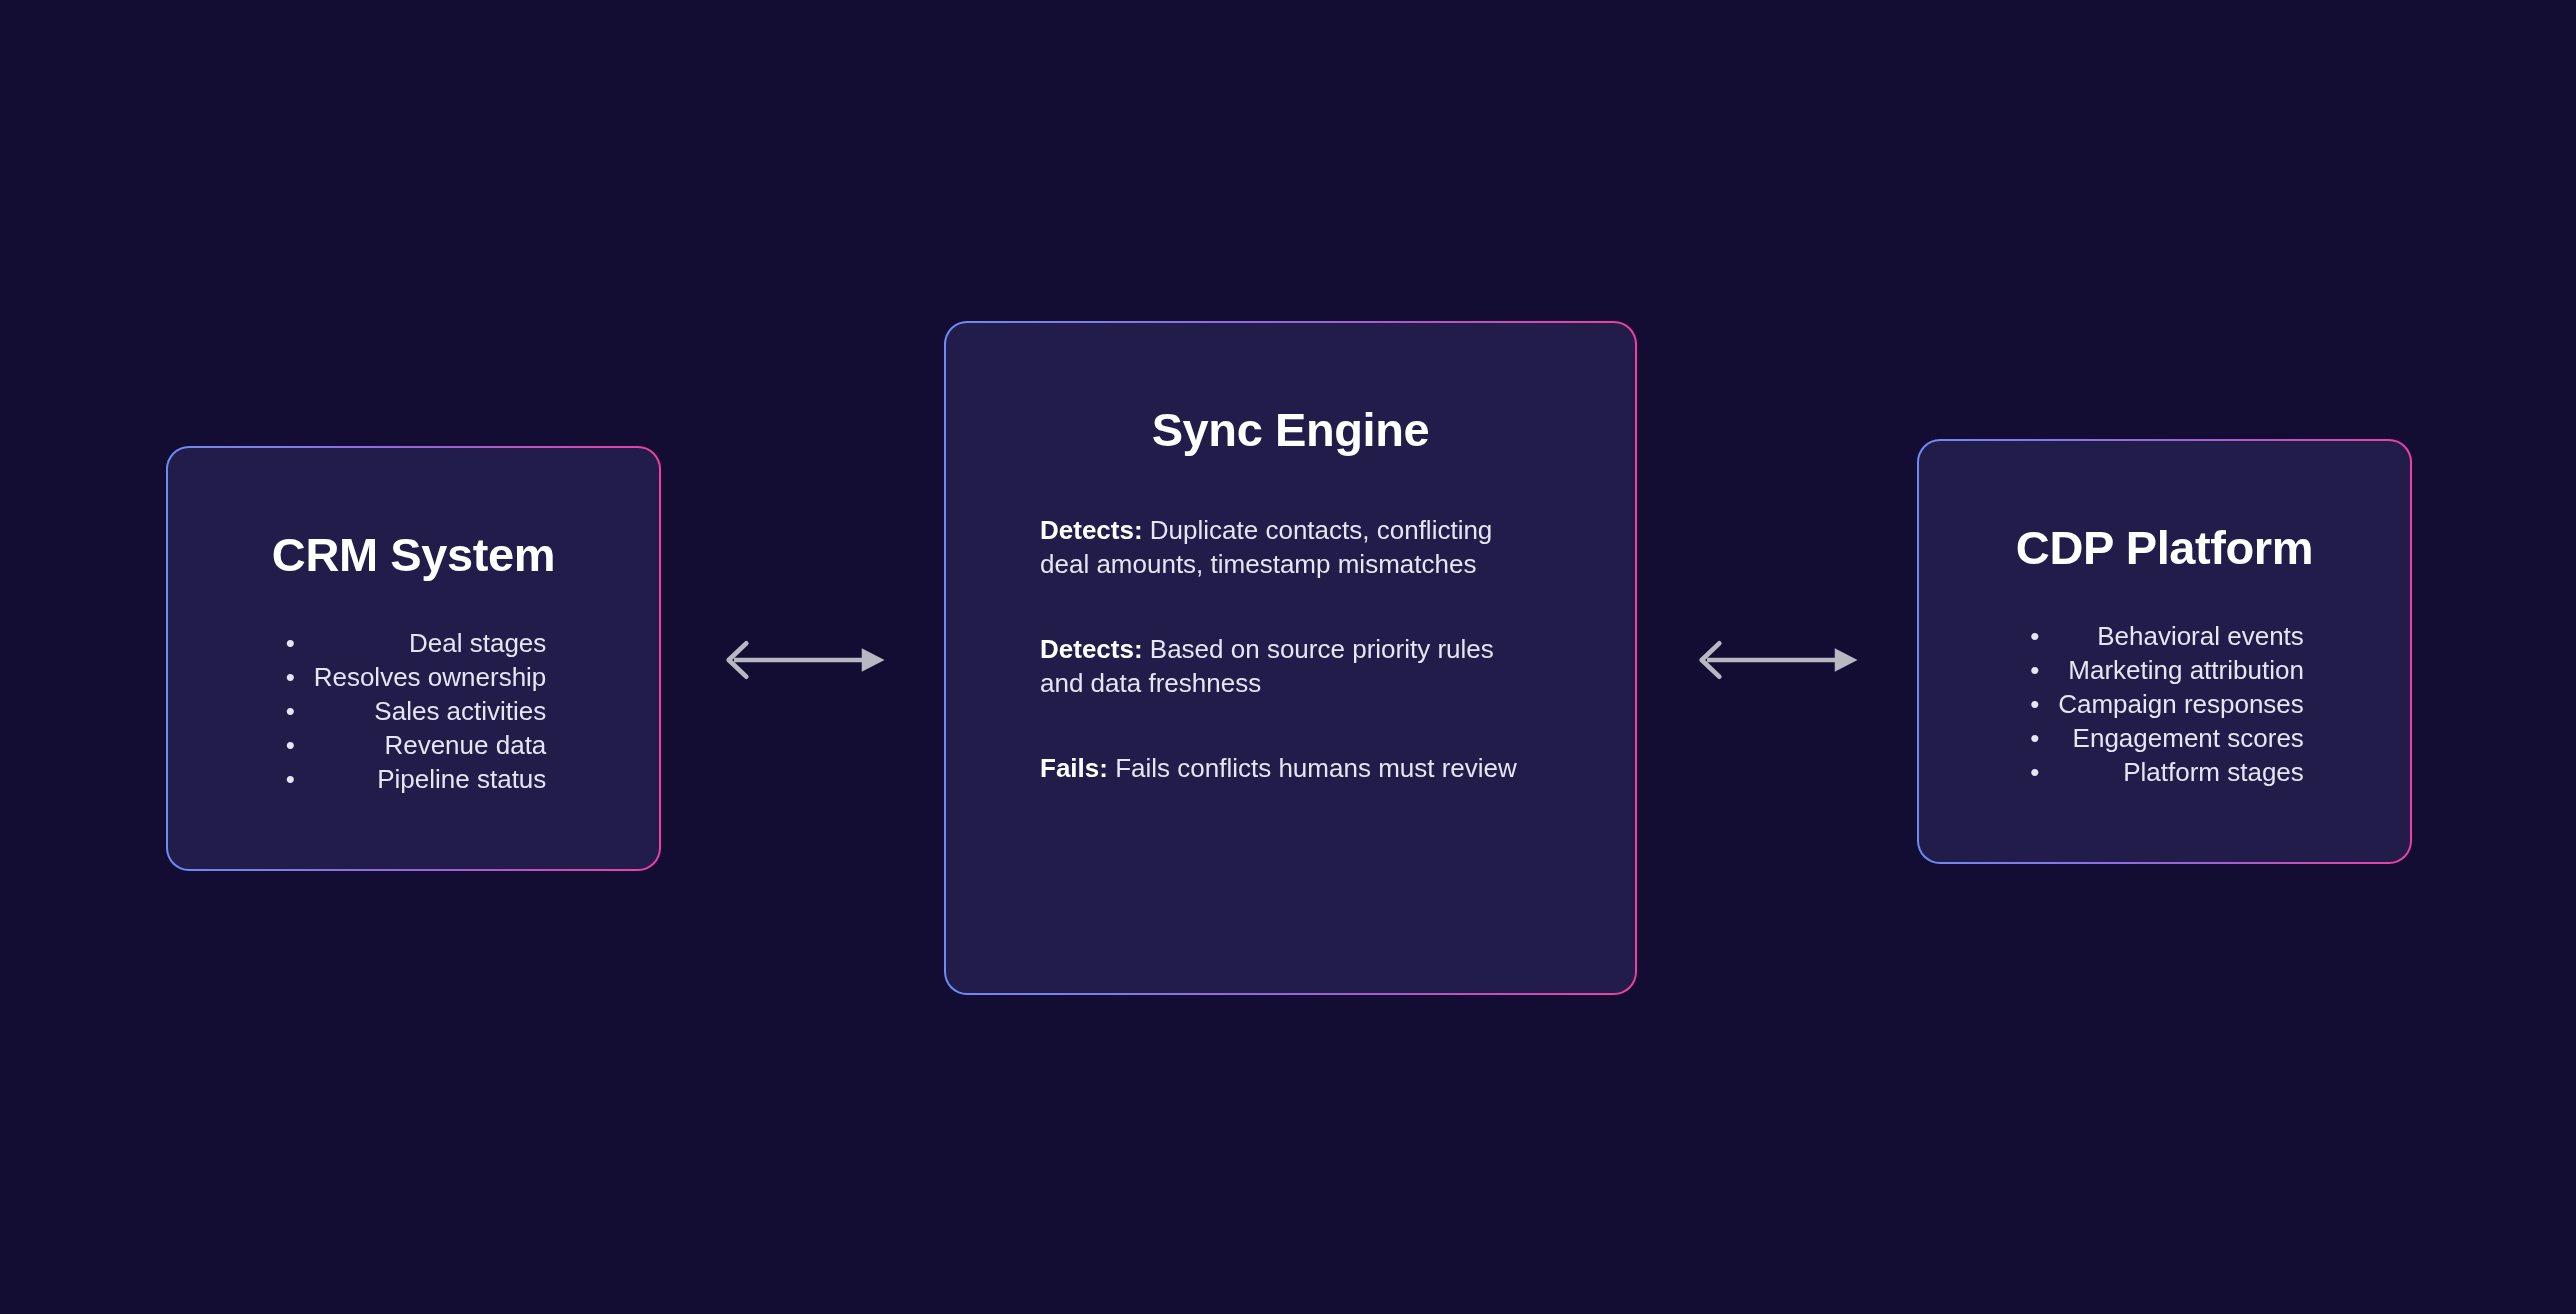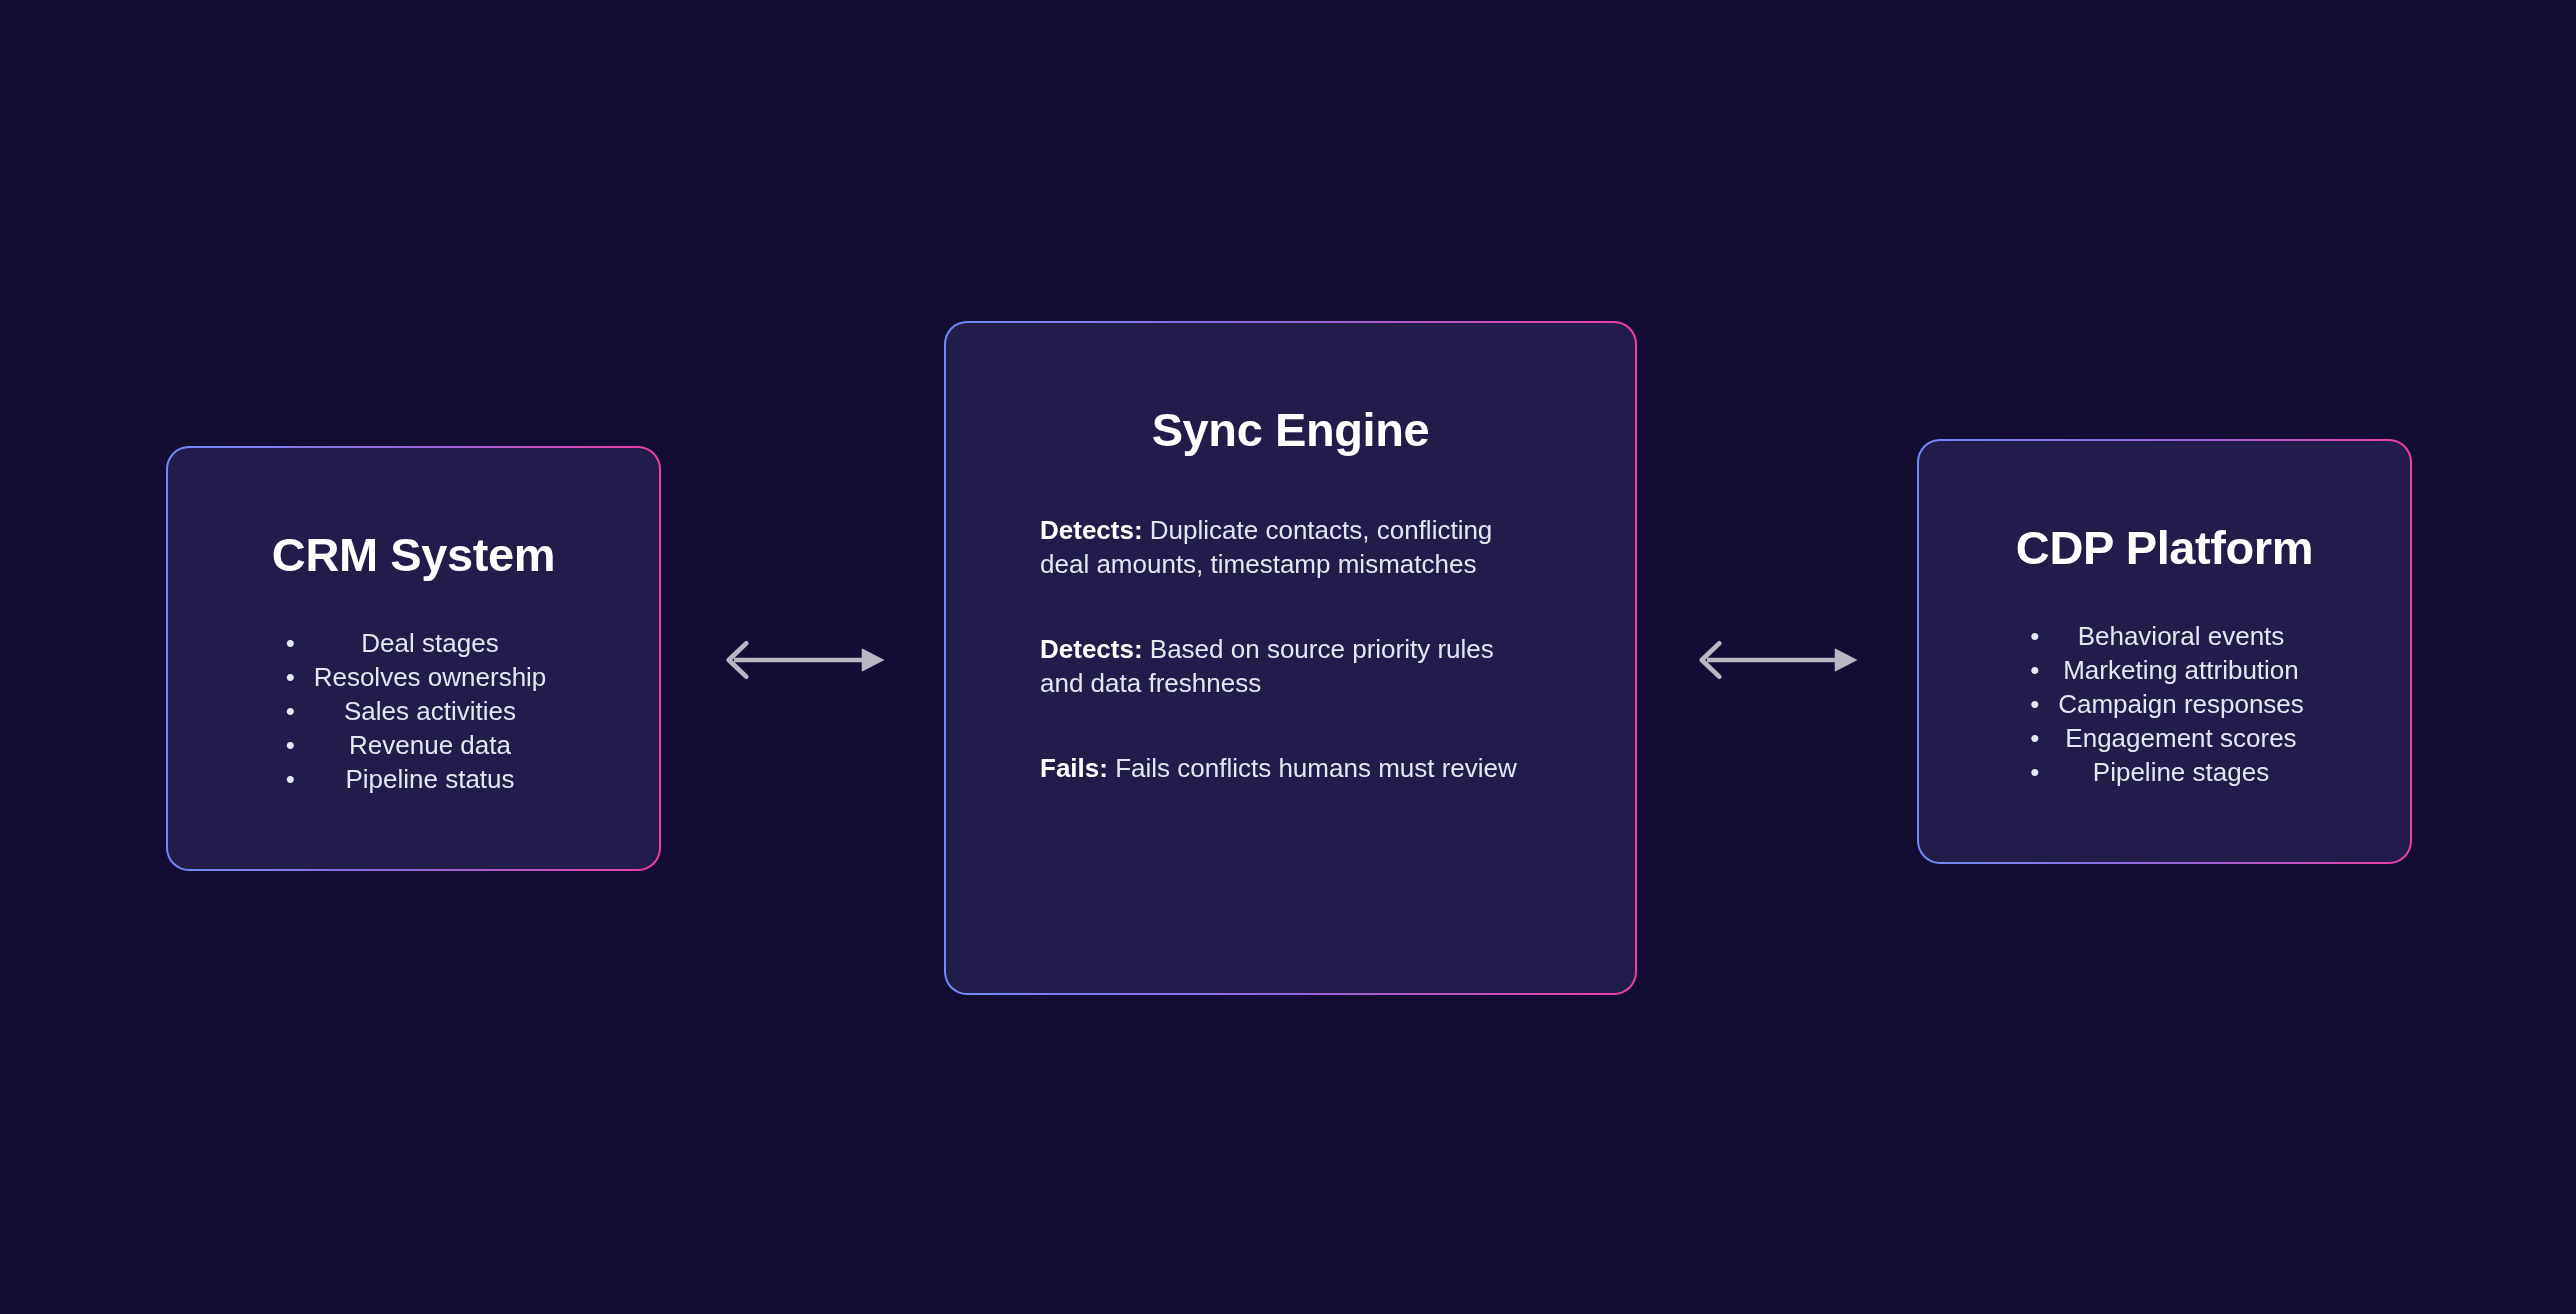--- a/index.html
+++ b/index.html
@@ -40,21 +40,21 @@
   .node-cdp  { left: 1917px; top: 439px; width: 495px; height: 425px; padding: 80px 35px 35px; }
   .node-sync .node-title { margin-bottom: 56px; }
 
   .feature-list {
     list-style: none;
     margin: 0 auto;
     padding: 0;
     width: fit-content;
     font-size: 26px;
     line-height: 34px;
-    text-align: center;
+    text-align: right;
   }
   .feature-list li {
     position: relative;
     padding-left: 33px;
   }
   .feature-list li::before {
     content: "\2022";
     position: absolute;
     left: 5.2px;
     top: 0;
@@ -112,18 +112,18 @@
     <path d="M162 18.5 L188 32 L162 45.5 Z" fill="#b8b8c2"></path>
   </svg>
 
   <section class="node node-cdp">
     <h2 class="node-title">CDP Platform</h2>
     <ul class="feature-list">
       <li><span>Behavioral events</span></li>
       <li><span>Marketing attribution</span></li>
       <li><span>Campaign responses</span></li>
       <li><span>Engagement scores</span></li>
-      <li><span>Pipeline stages</span></li>
+      <li><span>Platform stages</span></li>
     </ul>
   </section>
 
 </div>
 
 
 </body></html>

